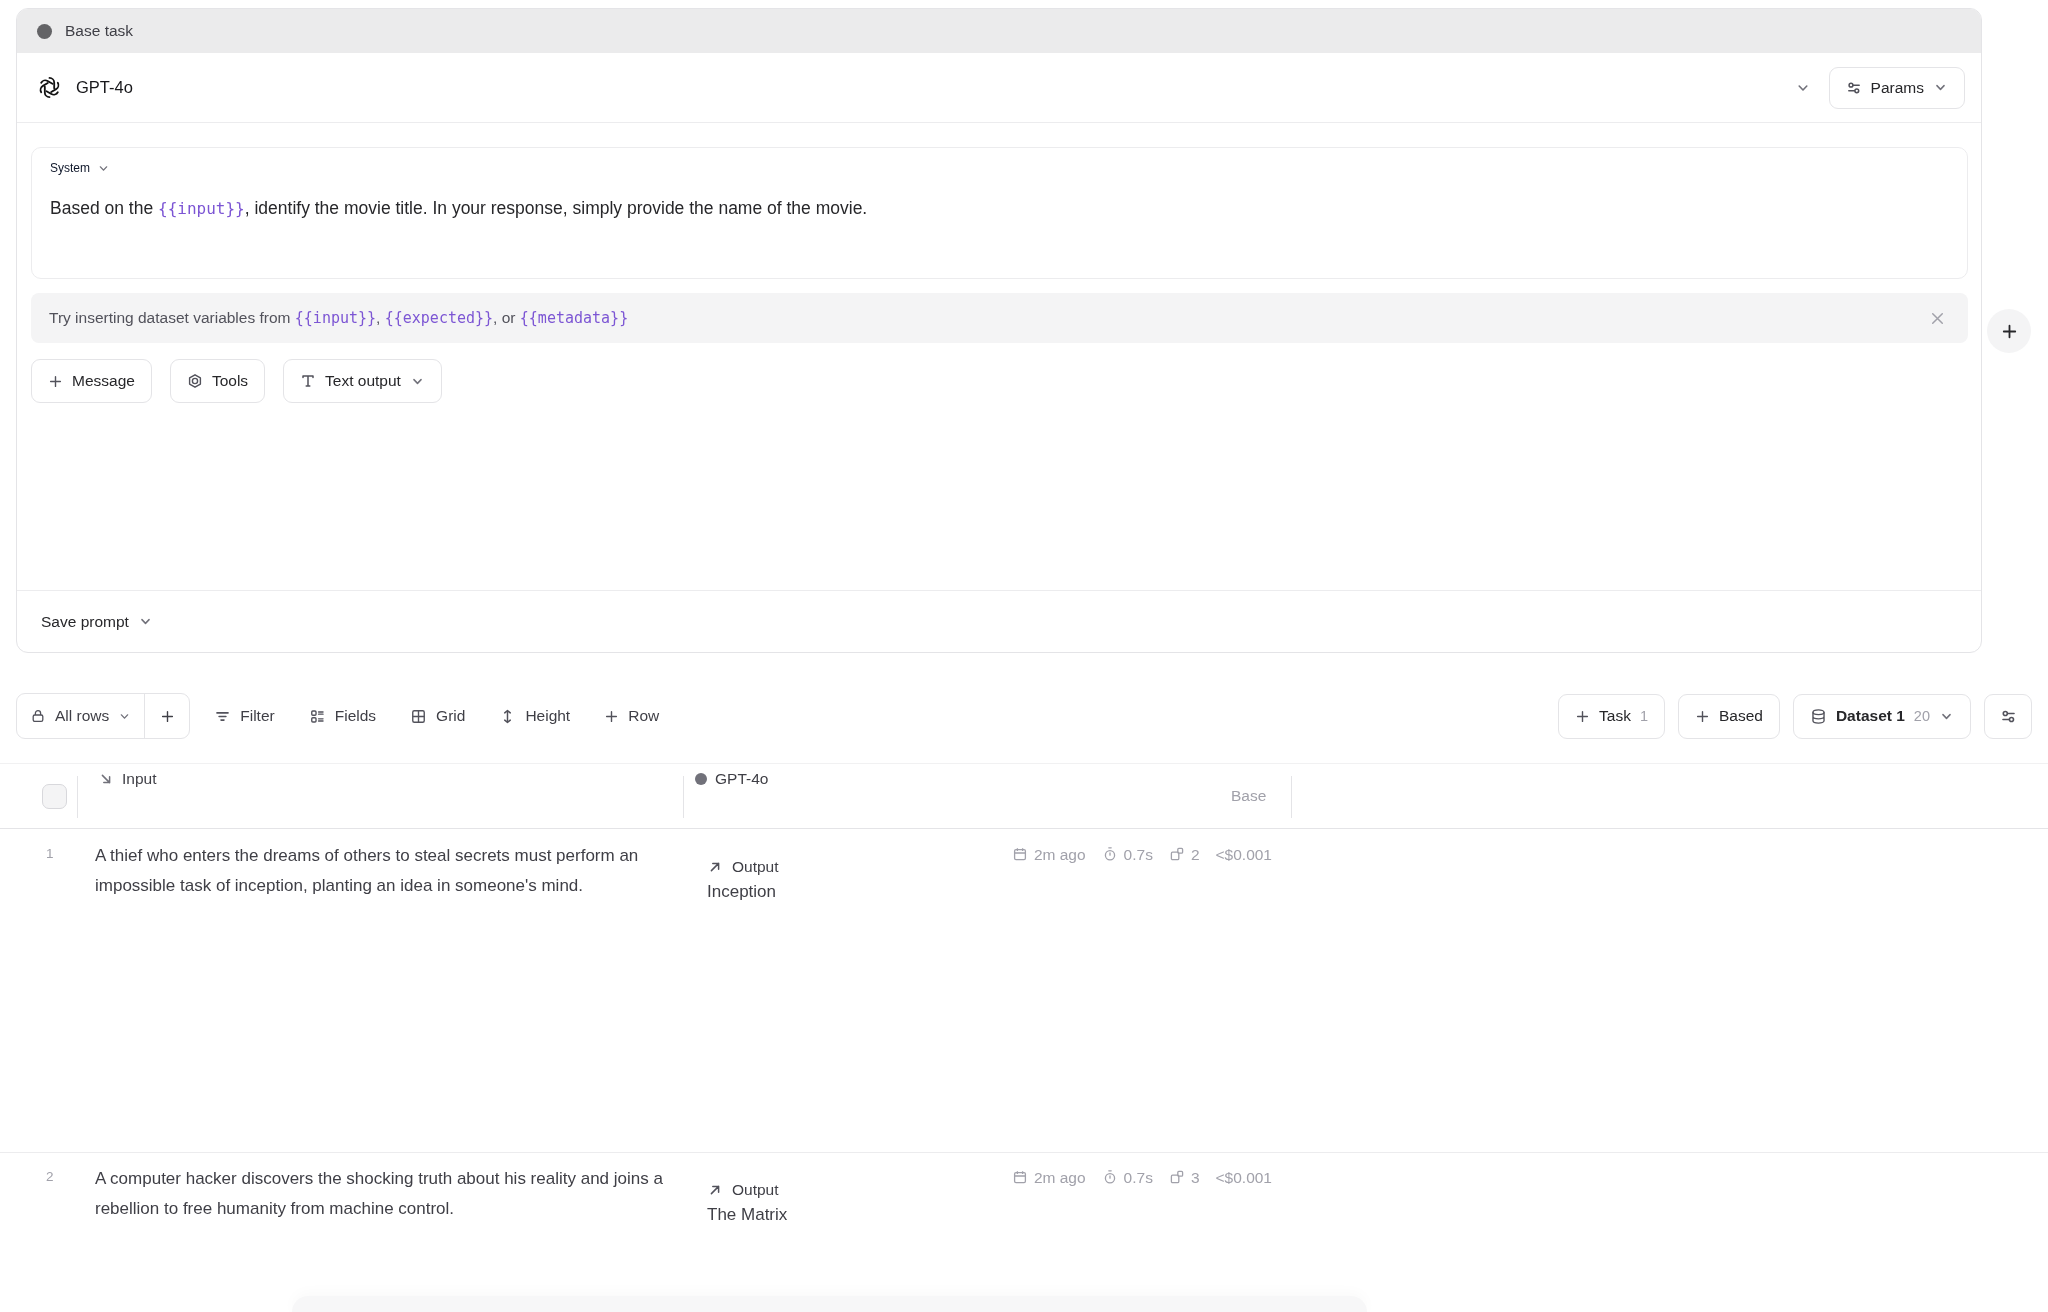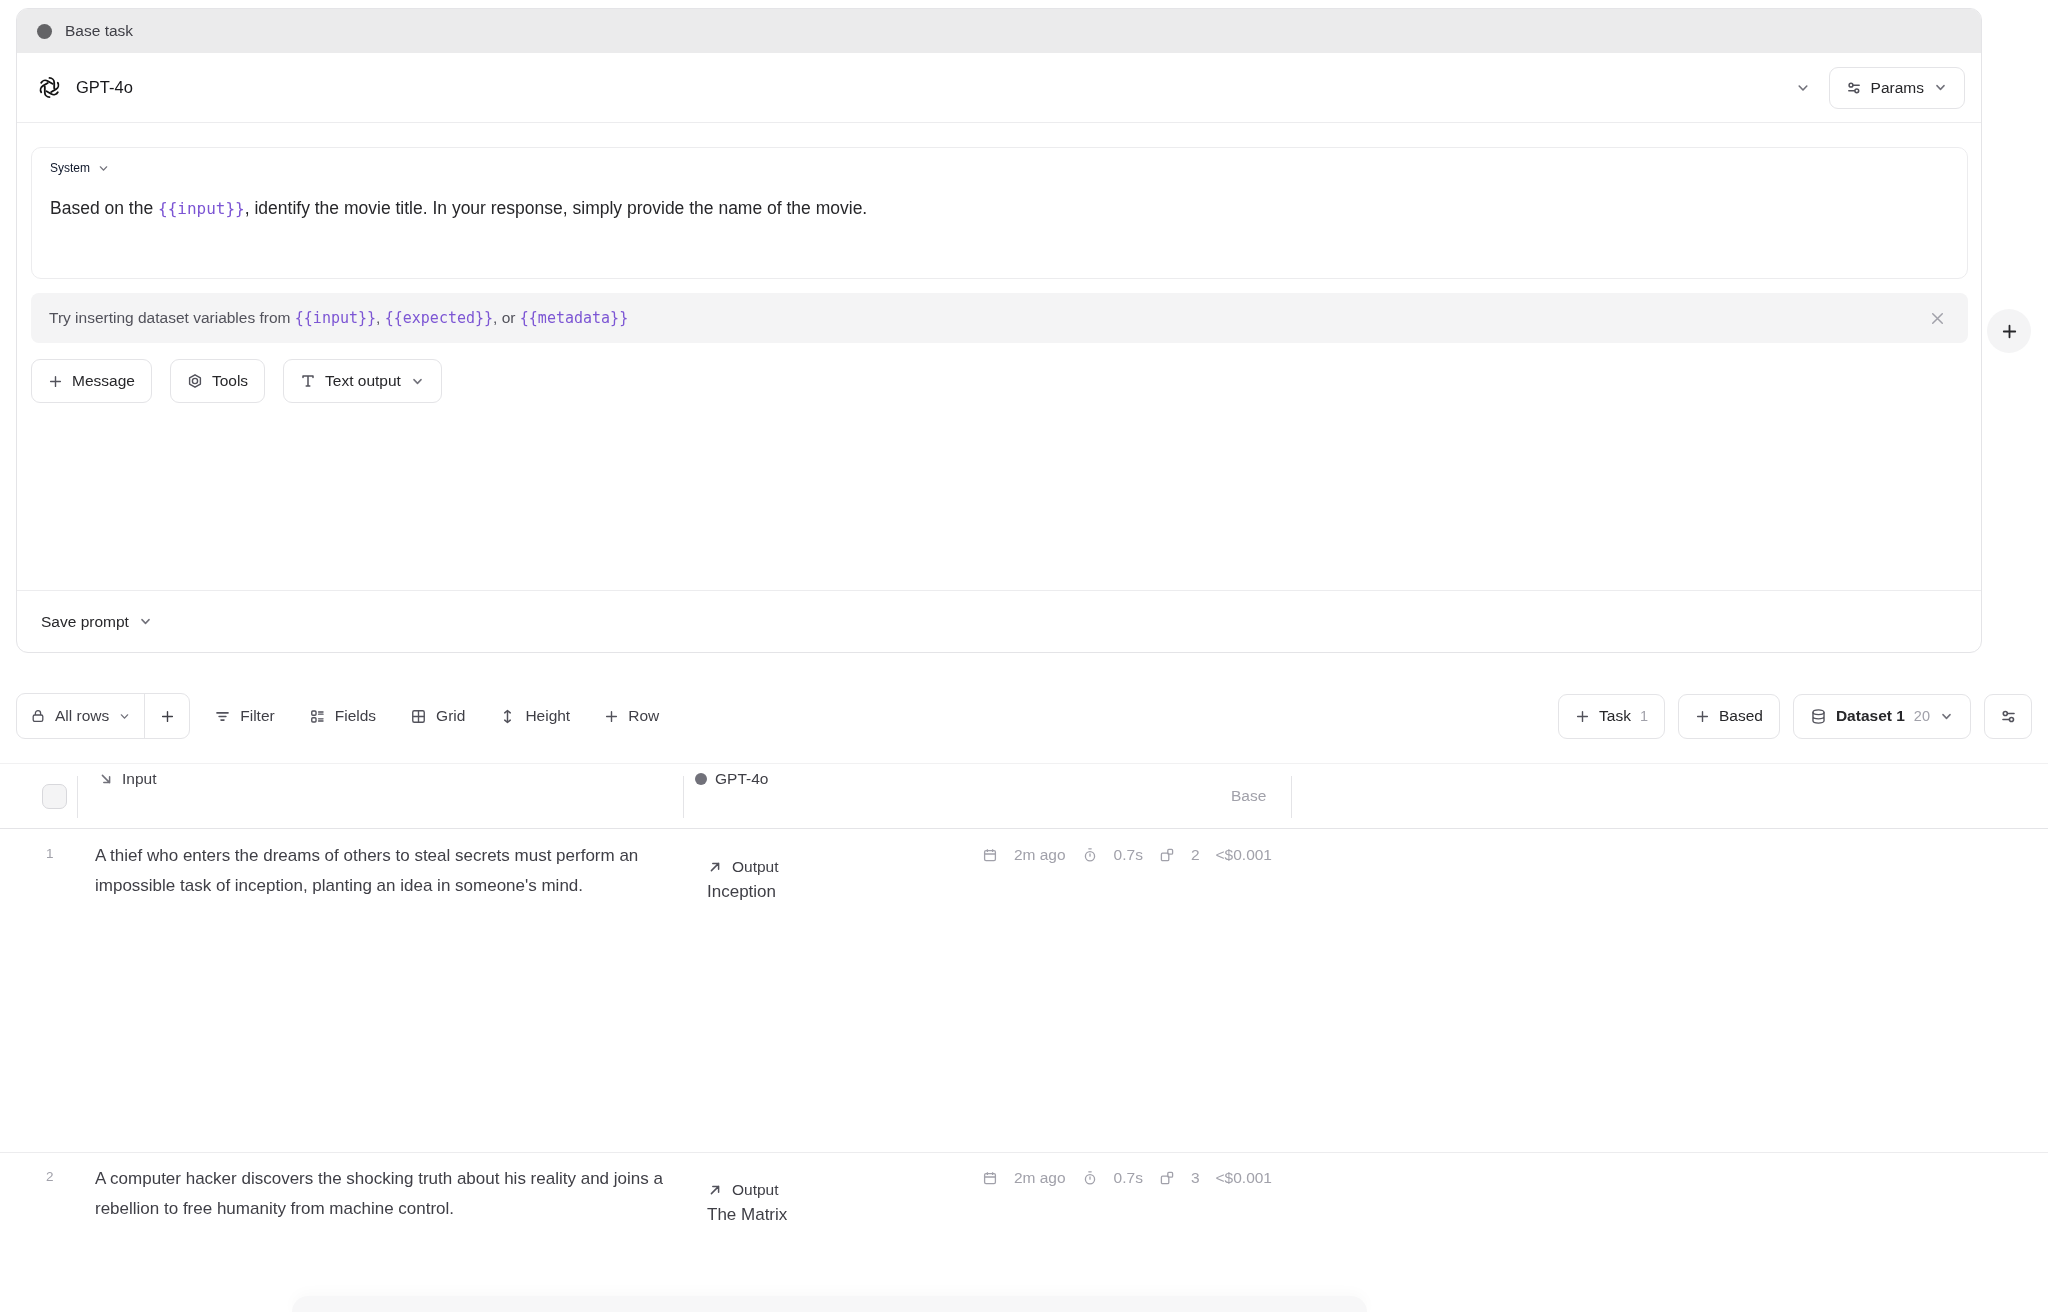--- a/index.html
+++ b/index.html
@@ -75,21 +75,21 @@
 
   .trow{position:absolute; left:0; width:100%;}
   .row-1{top:830px; height:323px; border-bottom:1px solid #ececee;}
   .row-2{top:1153px; height:200px;}
   .row-num{position:absolute; left:46px; top:16px; font-size:13.5px; color:#a1a1aa;}
   .row-input{position:absolute; left:95px; top:11px; width:590px; font-size:17px; line-height:30px; color:#3f3f46;}
   .out-head{position:absolute; left:707px; top:16px; display:flex; align-items:center; gap:9px;
     font-size:15.5px; color:#3f3f46;margin-top:12px;}
   .meta{position:absolute; right:776px; top:16px; display:flex; align-items:center; gap:16px;
     font-size:15.5px; color:#a1a1aa;}
-  .meta-item{display:flex; align-items:center; gap:16px;}
+  .meta-item{display:flex; gap:6px;}
   .row-output{position:absolute; left:707px; top:52px; font-size:17px; color:#3f3f46;}
 
   .bottom-sheet{position:absolute; left:292px; top:1296px; width:1075px; height:20px;
     background:#f7f7f8; border-radius:16px 16px 0 0; box-shadow:0 -4px 14px rgba(0,0,0,0.025);}
 </style>
 </head>
 <body>
 
 <div class="screen">
 

